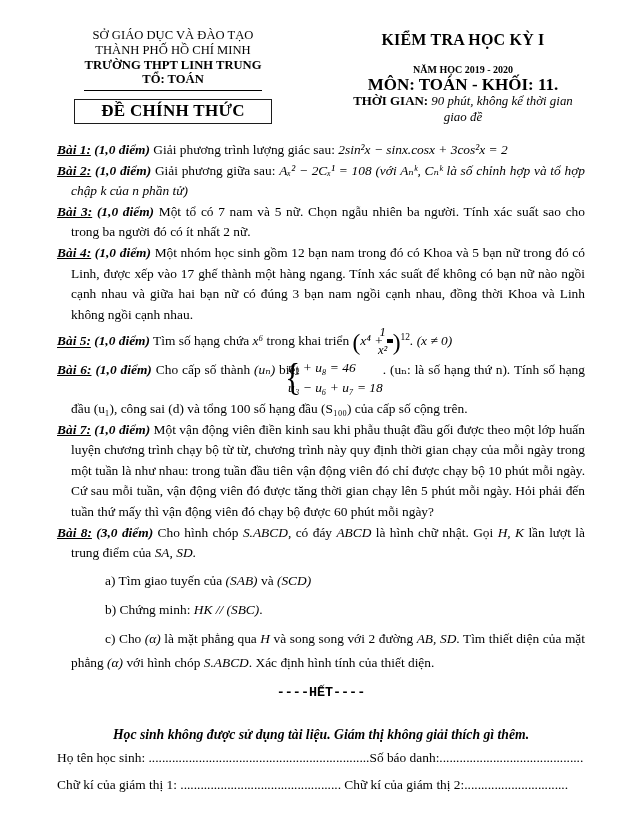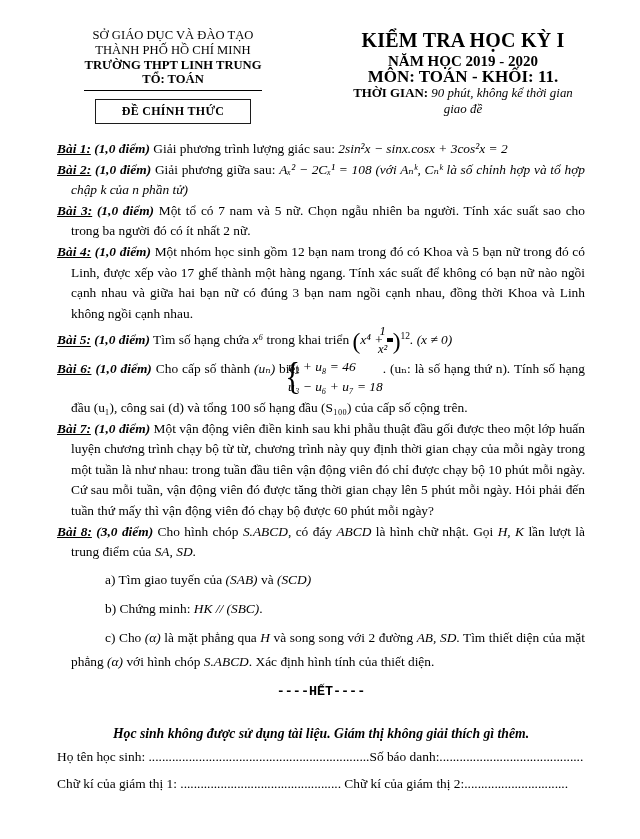--- a/index.html
+++ b/index.html
@@ -9,24 +9,24 @@
     -webkit-font-smoothing:antialiased;overflow:hidden;
   }
   .page{padding:28px 55px 0 57px;box-sizing:border-box;width:640px;}
   .b{font-weight:bold;}
   .i{font-style:italic;}
 
   
   .header{display:flex;align-items:flex-start;gap:48px;}
   .h-left{width:232px;text-align:center;font-size:12.6px;line-height:14.8px;}
   .rule{width:178px;margin:3px auto 8px auto;border-bottom:1.4px solid #000;height:0;}
-  .stamp{display:inline-block;border:1.7px solid #1c1c1c;padding:4px 26px;font-weight:bold;font-size:12px;letter-spacing:.3px;}
+  .stamp{display:inline-block;border:1.7px solid #1c1c1c;padding:4px 26px;font-weight:bold;font-size:17px;letter-spacing:.3px;}
   .h-right{flex:1;text-align:center;padding-left:4px;}
-  .h-title{font-size:20px;font-weight:bold;line-height:24px;letter-spacing:.2px;}
-  .h-year{font-size:15px;font-weight:bold;line-height:15px;margin-top:2px;}
+  .h-title{font-size:16px;font-weight:bold;line-height:24px;letter-spacing:.2px;}
+  .h-year{font-size:10px;font-weight:bold;line-height:15px;margin-top:10px;}
   .h-subject{font-size:17px;font-weight:bold;line-height:16px;}
   .h-time{font-size:12.9px;line-height:16px;}
 
   
   .bodytext{margin-top:15px;font-size:13.4px;}
   .prob{margin:0;text-align:justify;line-height:20.6px;padding-left:14px;text-indent:-14px;}
   .lbl{font-weight:bold;font-style:italic;text-decoration:underline;}
   .pts{font-weight:bold;font-style:italic;}
   .m{font-style:italic;}
   .sub{padding-left:14px;text-indent:34px;margin:5px 0;line-height:24px;}

